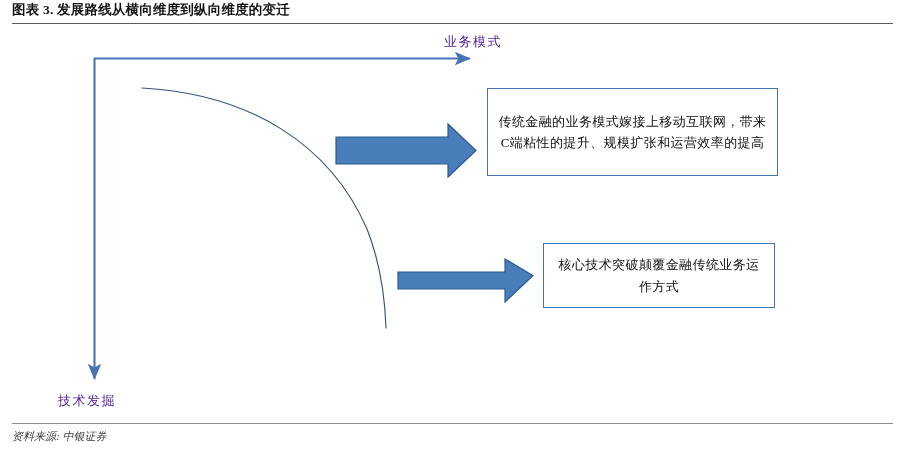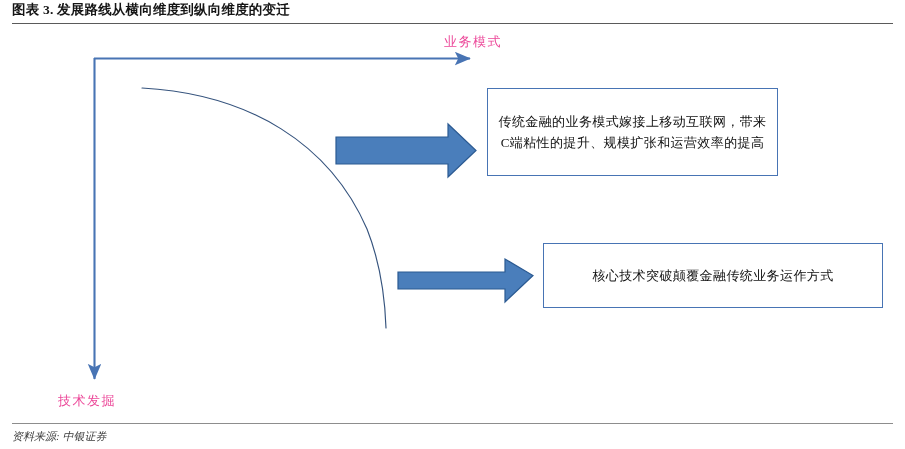--- a/index.html
+++ b/index.html
@@ -68,21 +68,21 @@
   }
   .plate svg {
     display: block;
   }
 
   
   .axis-label {
     position: absolute;
     font-family: "Liberation Serif", "DejaVu Serif", serif;
     font-size: 13px;
-    color: #ec4899;
+    color: #4c1d95;
     white-space: nowrap;
     letter-spacing: 1.5px;
   }
   .axis-label.x-axis { left: 444px; top: 33px; }
   .axis-label.y-axis { left: 58px;  top: 392px; }
 
   
   .callout {
     position: absolute;
     box-sizing: border-box;
@@ -103,21 +103,21 @@
   }
   #callout-1 {
     left: 487px;
     top: 88px;
     width: 291px;
     height: 88px;
   }
   #callout-2 {
     left: 543px;
     top: 243px;
-    width: 340px;
+    width: 232px;
     height: 65px;
   }
 </style>
 </head>
 <body>
 
 <div id="page">
 
   <div class="fig-title">图表 3. 发展路线从横向维度到纵向维度的变迁</div>
 

